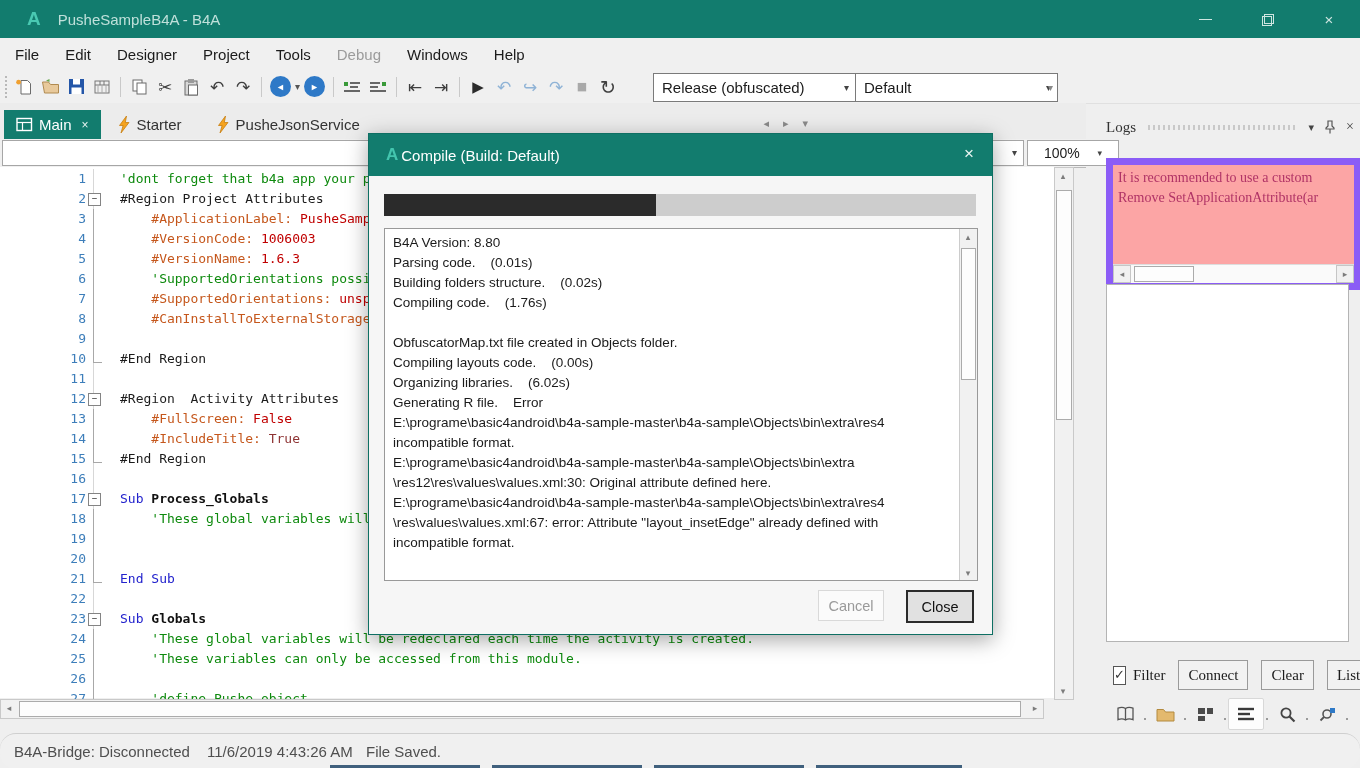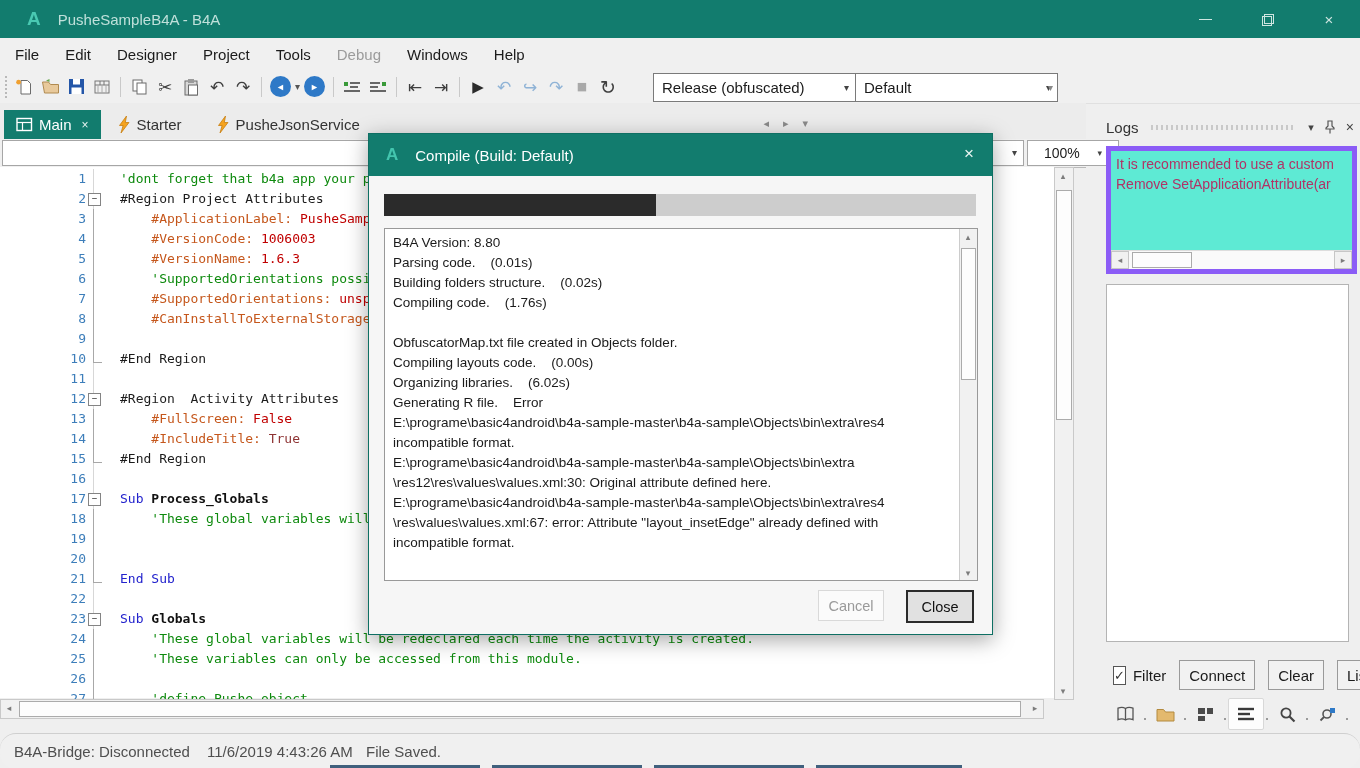--- a/index.html
+++ b/index.html
@@ -84,43 +84,43 @@
               border:1px solid #c9c9c9;}
   .sb-arrow{position:absolute;display:flex;align-items:center;justify-content:center;
             font-size:9px;color:#7c7c7c;background:#f1f1f1;}
   .sb-thumb{position:absolute;background:#fdfdfd;border:1px solid #ababab;}
   
   .dialog{position:absolute;left:368px;top:133px;width:623px;height:500px;background:#f6f6f6;
           border:1px solid #0e6f63;box-shadow:0 5px 20px rgba(0,0,0,.35);z-index:50;}
   .dlg-title{position:absolute;left:0;top:0;right:0;height:42px;background:#127c6e;
              display:flex;align-items:center;}
   .dlg-logo{color:#43c5ae;font-weight:bold;font-size:17px;margin-left:17px;}
-  .dlg-title-text{color:#fff;margin-left:17px;}
+  .dlg-title-text{color:#fff;margin-left:3px;}
   .dlg-x{position:absolute;right:18px;top:10px;color:#eaf6f3;font-size:17px;}
   .progress{position:absolute;left:15px;top:60px;width:592px;height:22px;background:#cdcdcd;}
   .progress-fill{height:100%;background:#2b2b2b;}
   .dlg-log{position:absolute;left:15px;top:94px;width:592px;height:351px;background:#fff;
            border:1px solid #999;}
   .dlg-log-text{position:absolute;left:0;top:0;right:17px;bottom:0;overflow:hidden;
            padding:4px 2px 0 8px;font-size:13.5px;line-height:20px;color:#1b1b1b;}
   .dlg-log-text div{white-space:pre;}
   .dlg-sb{position:absolute;right:0;top:0;bottom:0;width:17px;background:#f1f1f1;border-left:1px solid #ccc;}
   .dlg-btn{position:absolute;top:456px;width:64px;height:29px;display:flex;align-items:center;
            justify-content:center;font-size:14.5px;}
   .btn-cancel{left:449px;background:#fbfbfb;border:1px solid #d9d9d9;color:#9a9a9a;}
   .btn-close{left:537px;background:#e1e1e1;border:2px solid #2b2b2b;color:#111;}
   
-  .rightpanel{position:absolute;left:1100px;top:108px;width:260px;height:630px;}
+  .rightpanel{position:absolute;left:1100px;top:108px;width:260px;height:630px;font-family:Liberation Serif, serif;}
   .rp-header{position:absolute;left:6px;top:8px;right:6px;height:22px;display:flex;align-items:center;}
   .rp-title{color:#333;margin-right:8px;}
   .rp-handle{flex:1;height:5px;margin:0 4px;
      background-image:repeating-linear-gradient(90deg,#c9c9c9 0 2px,transparent 2px 5px);}
   .rp-ico{color:#444;font-size:11px;margin-left:10px;}
-  .rp-list{position:absolute;left:6px;top:38px;width:241px;height:118px;background:#5eead4;
-           border:5px solid #8b5cf6;}
+  .rp-list{position:absolute;left:6px;top:50px;width:241px;height:118px;background:#fca5a5;
+           border:7px solid #8b5cf6;}
   .rp-list-lines{padding:3px 0 0 5px;font-size:14px;line-height:20px;overflow:hidden;height:78px;}
   .rp-list-lines div{white-space:pre;color:#b03366;}
   .rp-hsb{position:absolute;left:0;right:0;bottom:0;height:18px;background:#fafafa;border-top:1px solid #ddd;}
   .rp-hsb .sb-arrow{border:1px solid #c6c6c6;width:16px;height:16px;top:0;}
   .rp-empty{position:absolute;left:6px;top:176px;width:241px;height:356px;background:#fff;
             border:1px solid #b4b4b4;}
   .rp-filterrow{position:absolute;left:6px;top:552px;right:0;height:30px;display:flex;align-items:center;}
   .checkbox{width:17px;height:17px;border:1px solid #555;background:#fff;margin-left:7px;
             display:flex;align-items:center;justify-content:center;font-size:13px;color:#333;}
   .filter-label{margin-left:7px;}

